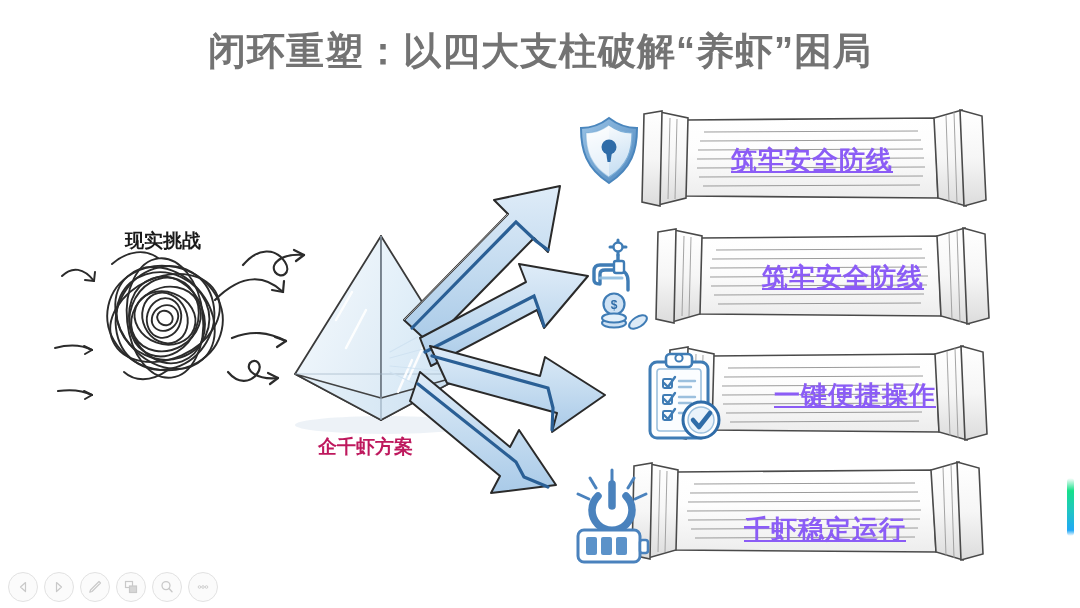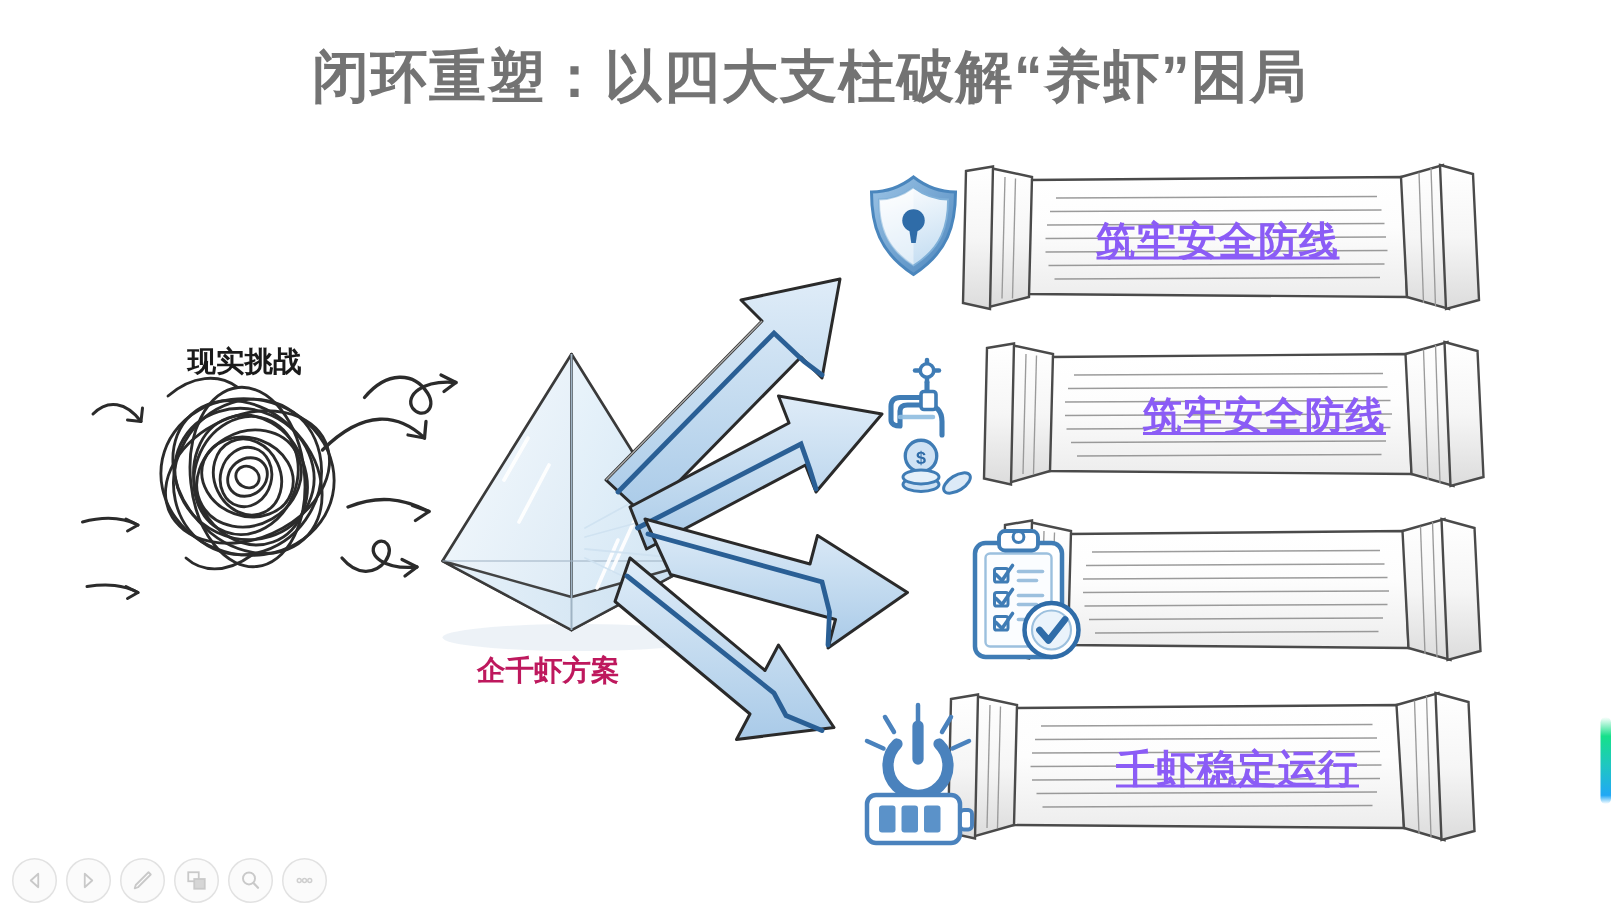--- a/index.html
+++ b/index.html
@@ -399,21 +399,22 @@
       <rect x="27" y="69" width="11" height="18" rx="2" fill="#5b92c9"></rect>
       <rect x="42" y="69" width="11" height="18" rx="2" fill="#5b92c9"></rect>
     </g>
   </svg>
 
   <div class="label-challenge">现实挑战</div>
   <div class="label-solution">企千虾方案</div>
 
   <div class="pillar-text" style="left:731px; top:143px;">筑牢安全防线</div>
   <div class="pillar-text" style="left:762px; top:260px;">筑牢安全防线</div>
-  <div class="pillar-text" style="left:744px; top:495px;">千虾稳定运行</div>
+  <div class="pillar-text" style="left:774px; top:378px;">一键便捷操作</div>
+  <div class="pillar-text" style="left:744px; top:512px;">千虾稳定运行</div>
 
   <div class="edge-bar"></div>
 
   <div class="toolbar">
     <div class="tool-btn">
       <svg width="14" height="14" viewBox="0 0 14 14">
         <path d="M9.5,2.5 L4.5,7 L9.5,11.5 Z" fill="none" stroke="#c9c9c9" stroke-width="1.2" stroke-linejoin="round"></path>
       </svg>
     </div>
     <div class="tool-btn">

